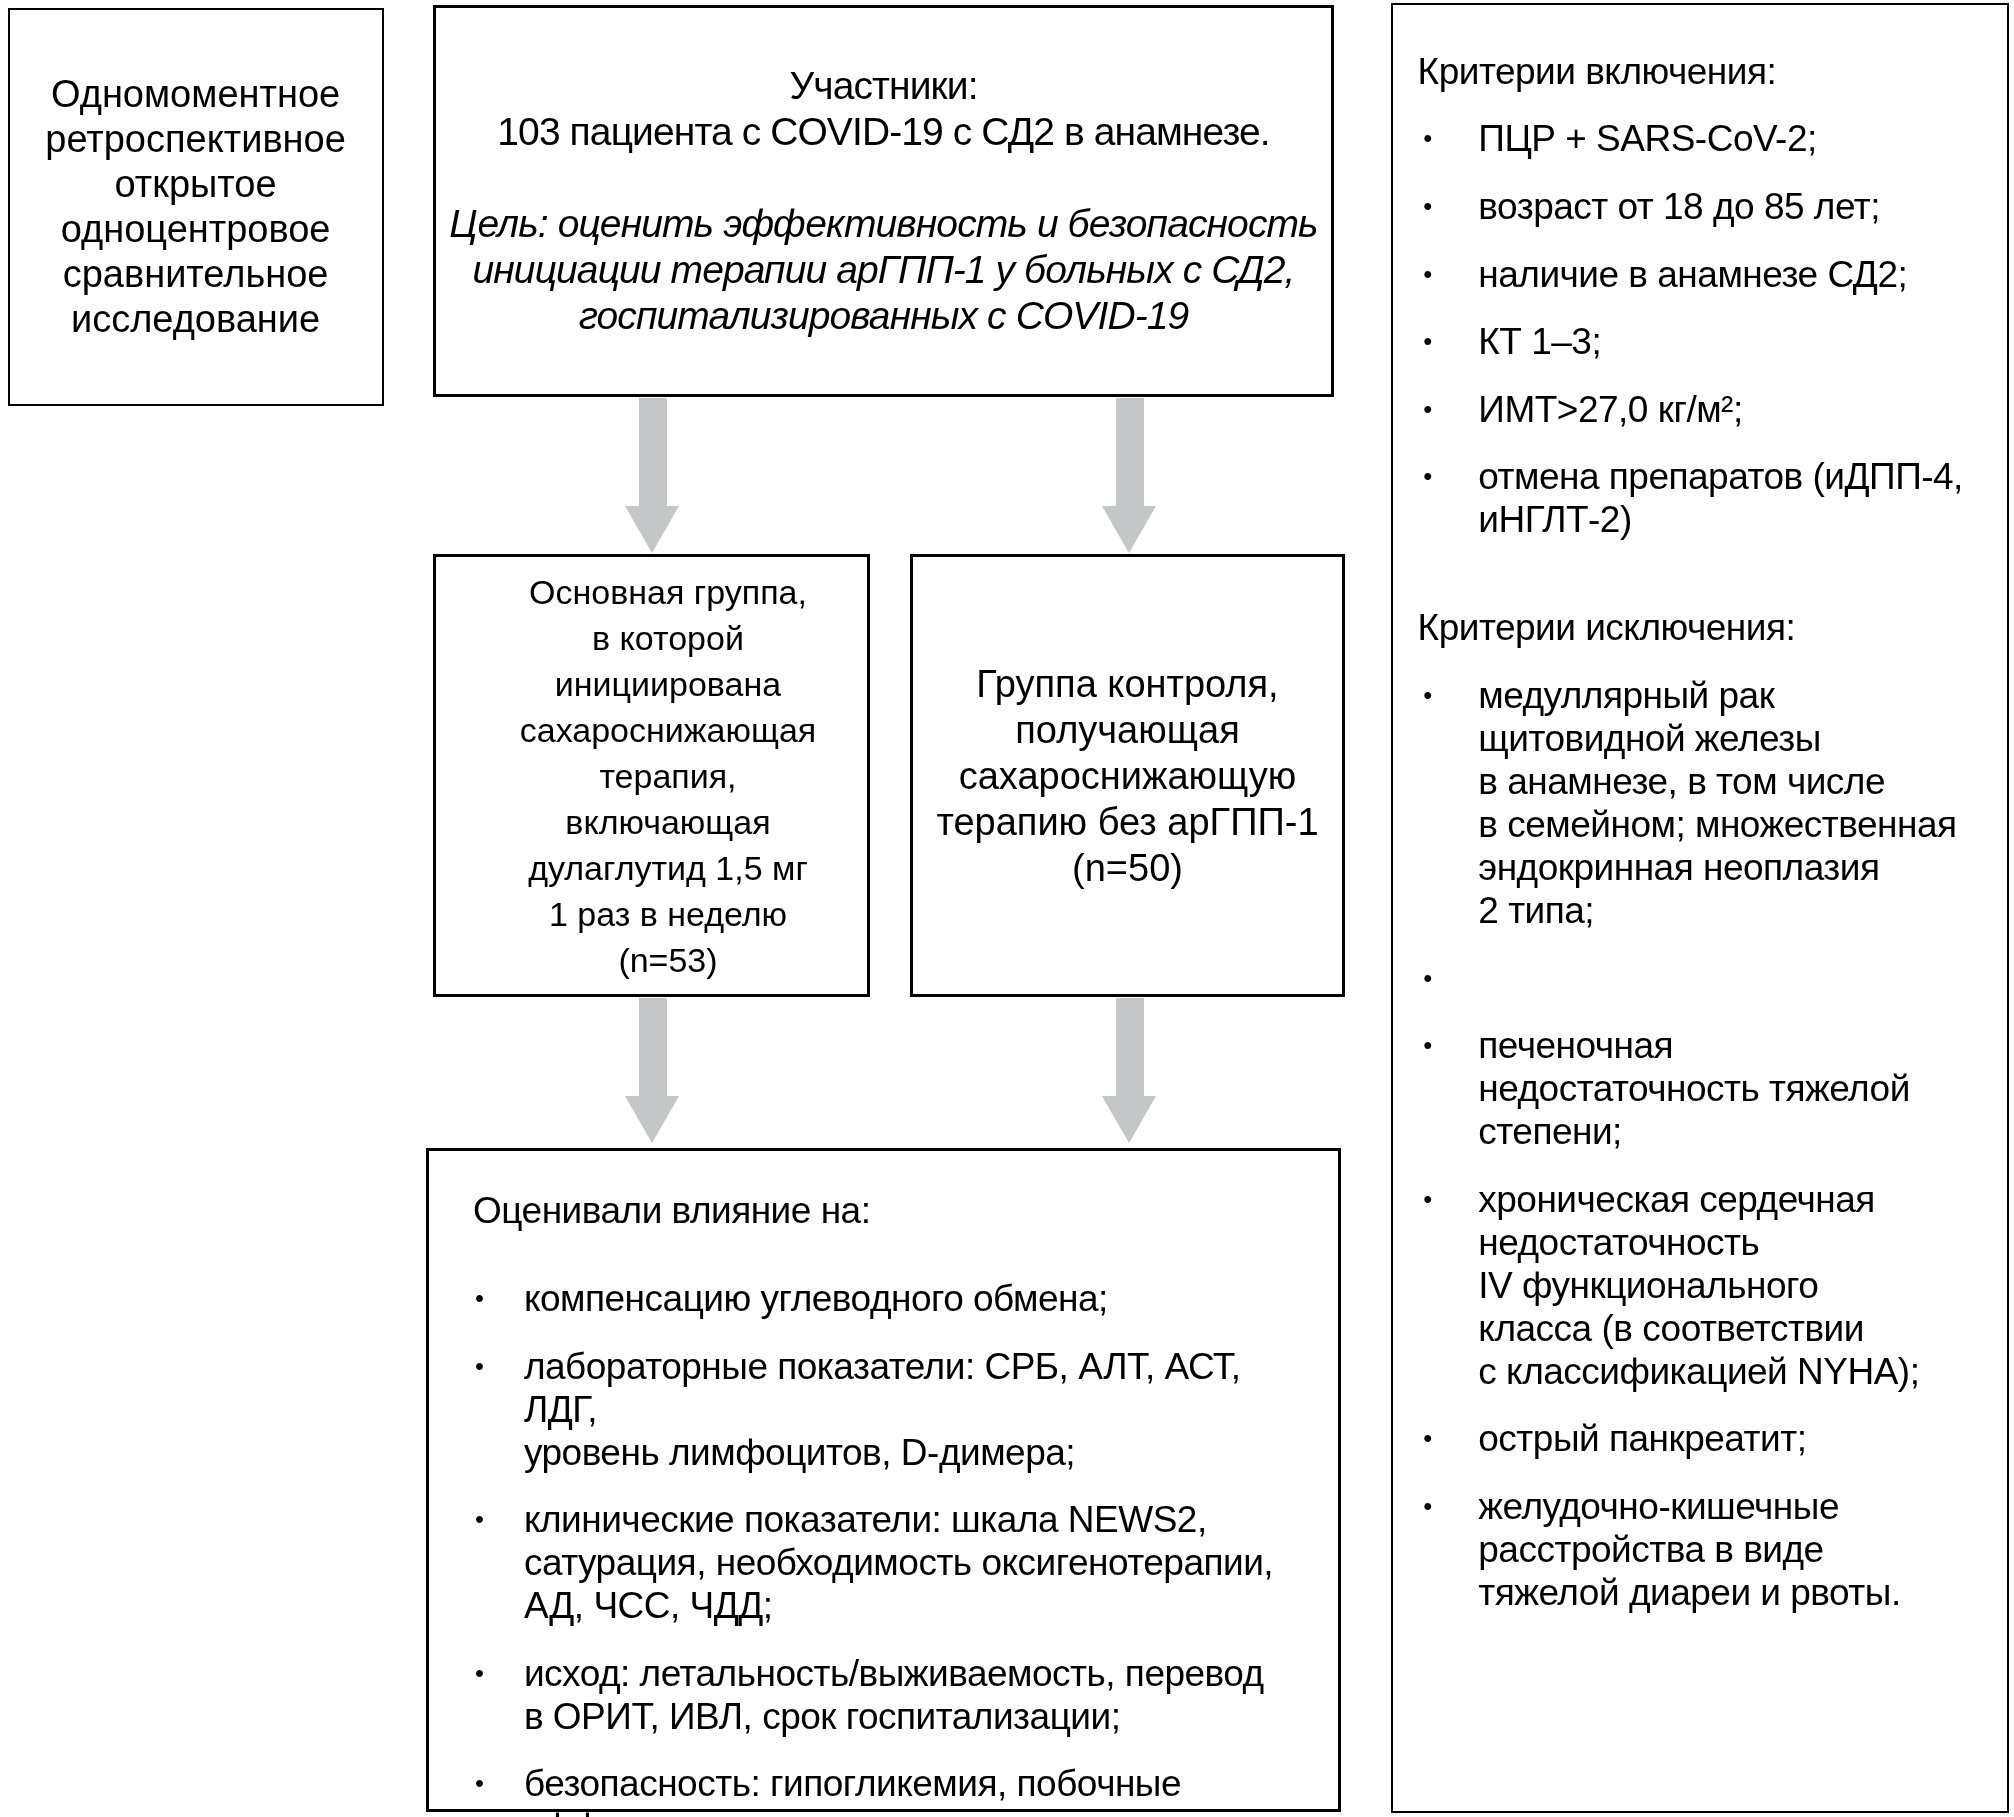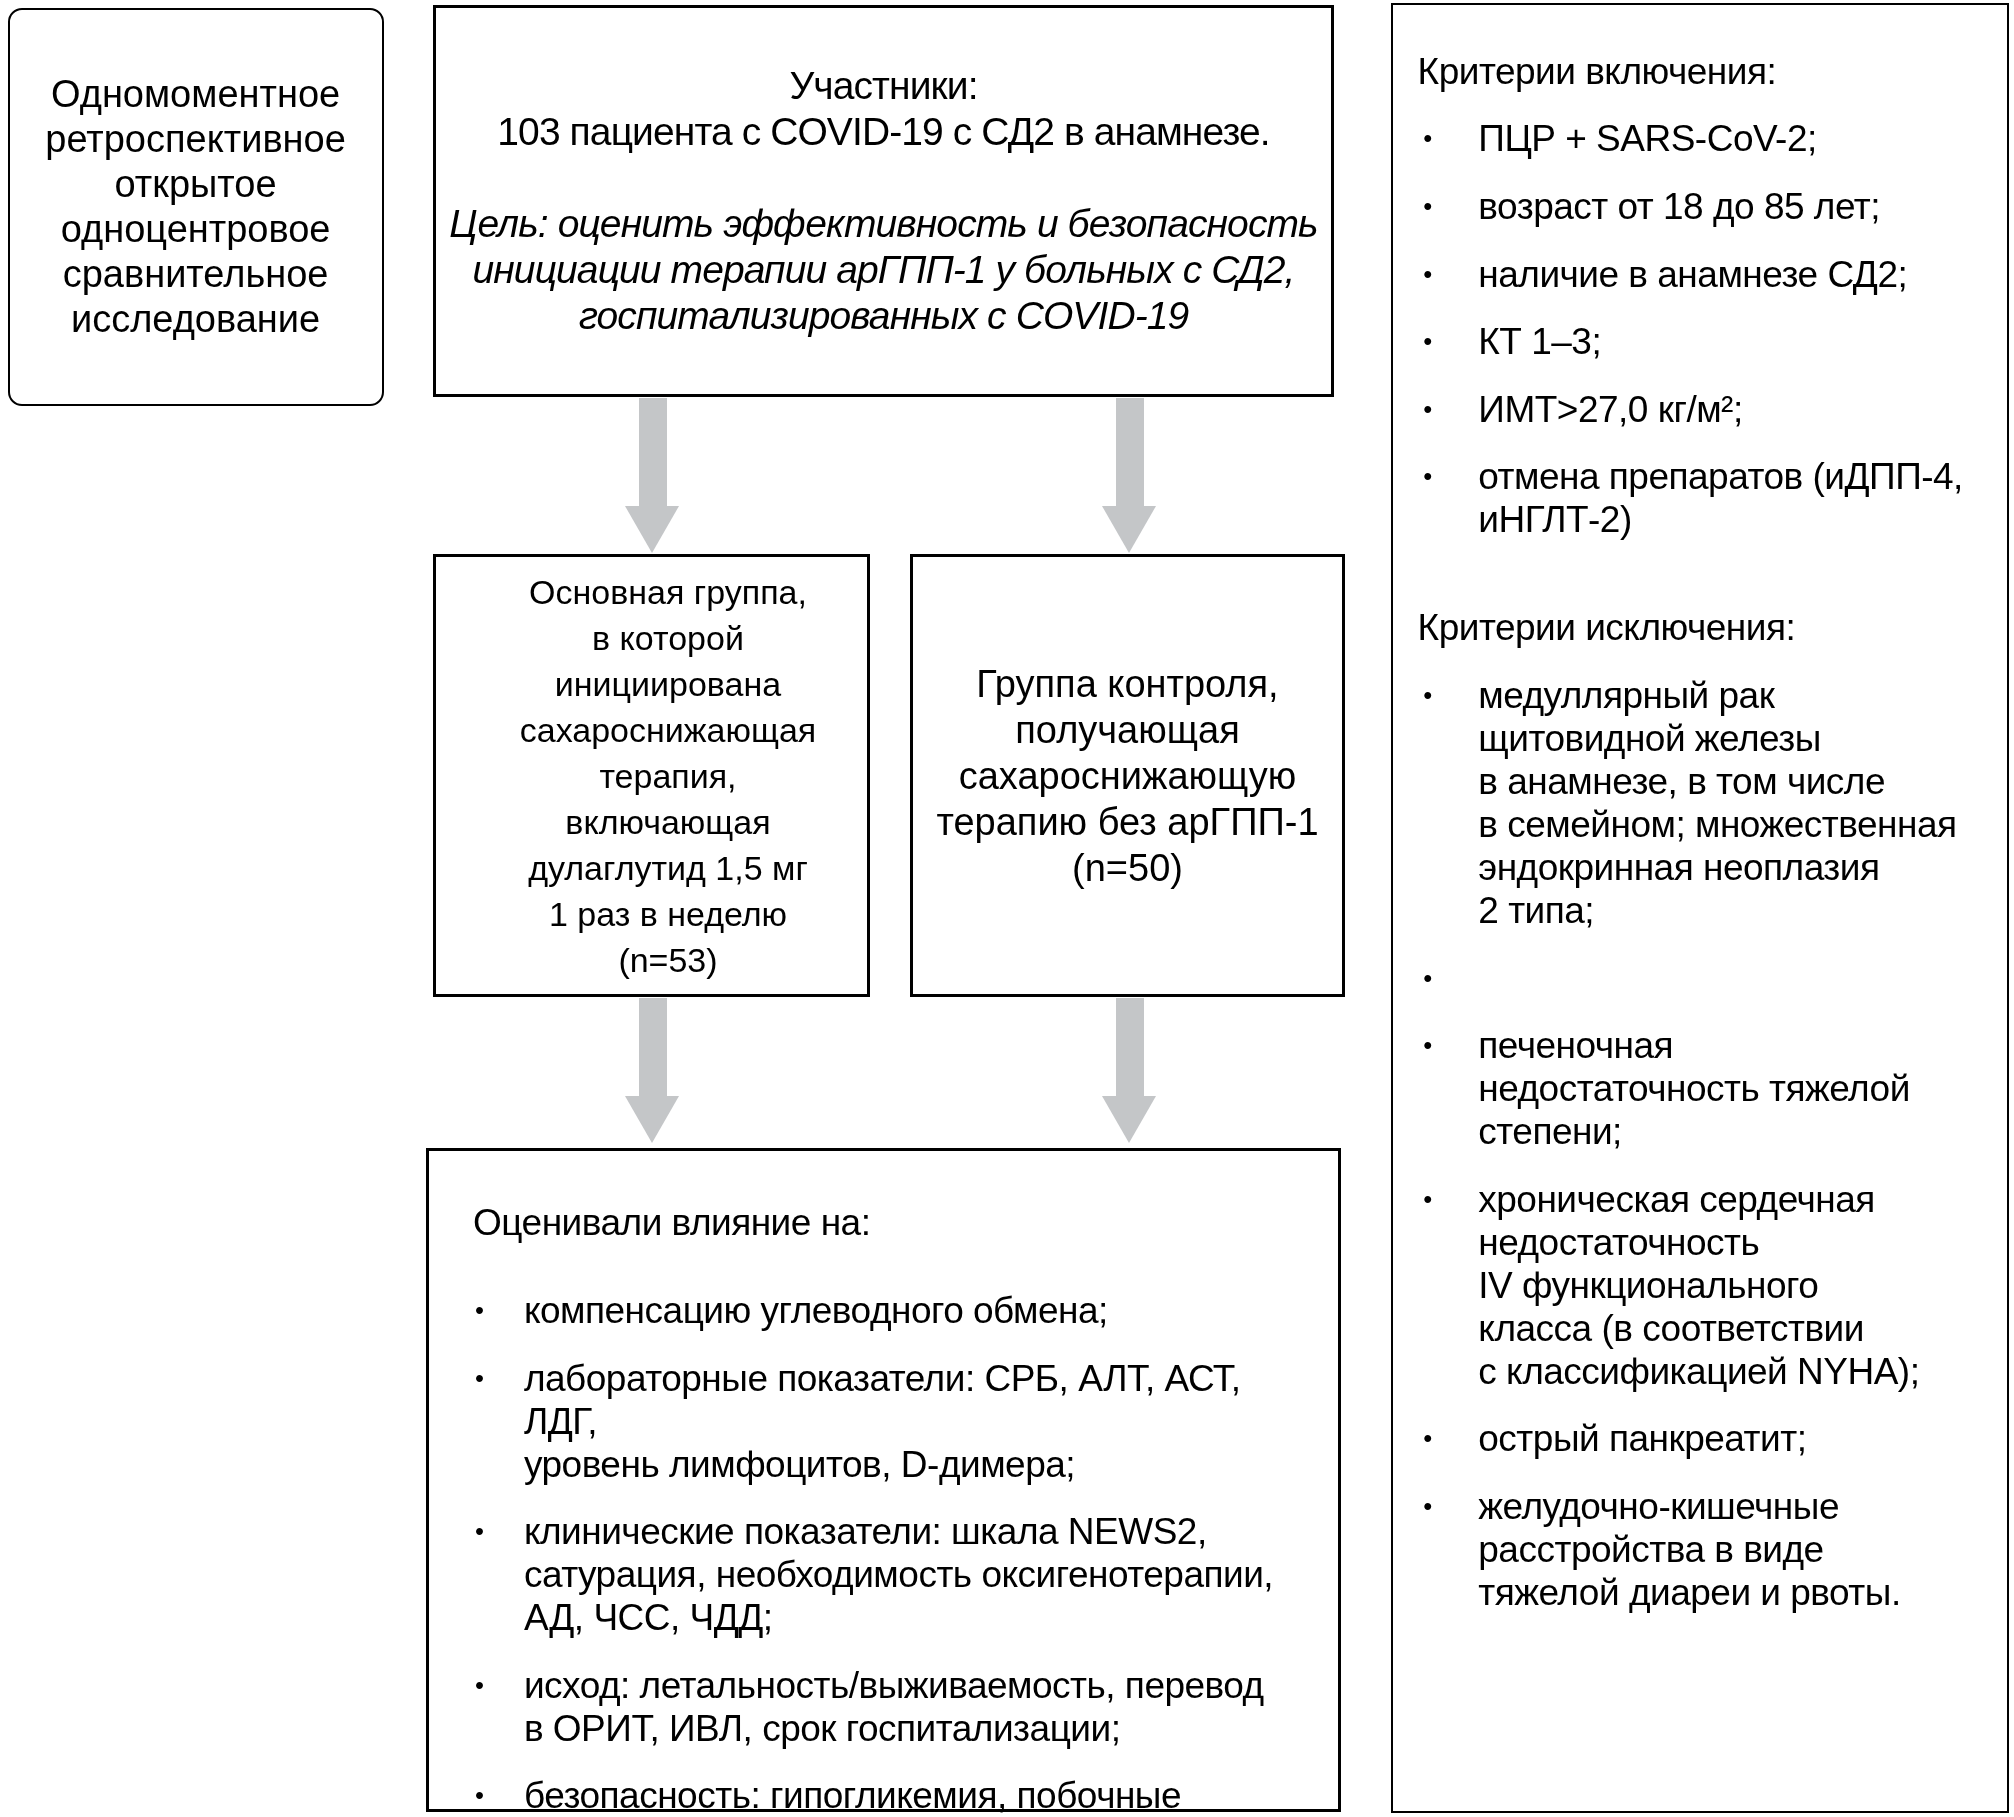--- a/index.html
+++ b/index.html
@@ -19,40 +19,40 @@
   .center-flex {
     display: flex; flex-direction: column;
     align-items: center; justify-content: center;
     text-align: center;
   }
   .ml { white-space: pre-line; }
 
   #study-type-box {
     left: 7.6px; top: 7.6px; width: 376px; height: 398px;
     border-width: 2.8px;
-    font-size: 38px; line-height: 45px; border-radius: 14px;
+    font-size: 38px; line-height: 45px;
   }
   #participants-box {
     left: 433px; top: 4.7px; width: 901px; height: 392px;
     font-size: 39px; line-height: 46px; letter-spacing: -0.9px;
   }
   #participants-box .para + .para { margin-top: 46px; font-style: italic; }
 
   #main-group-box {
     left: 433px; top: 554px; width: 437px; height: 443px;
     font-size: 34px; line-height: 46px; padding-left: 33px;
   }
   #control-group-box {
     left: 910px; top: 554px; width: 435px; height: 443px;
     font-size: 38px; line-height: 46px;
   }
 
   #outcomes-box {
     left: 426px; top: 1148px; width: 915px; height: 664px;
-    padding: 50px 34px 0 44px;
+    padding: 38px 34px 0 44px;
     font-size: 37px; line-height: 43px; letter-spacing: -0.5px;
   }
   #outcomes-box .panel-title { margin-bottom: 45px; }
 
   #criteria-panel {
     left: 1391px; top: 2.8px; width: 618px; height: 1810px;
     border-width: 2.8px;
     padding: 45px 19px 0 24.6px;
     font-size: 37px; line-height: 43px; letter-spacing: -0.5px;
   }

